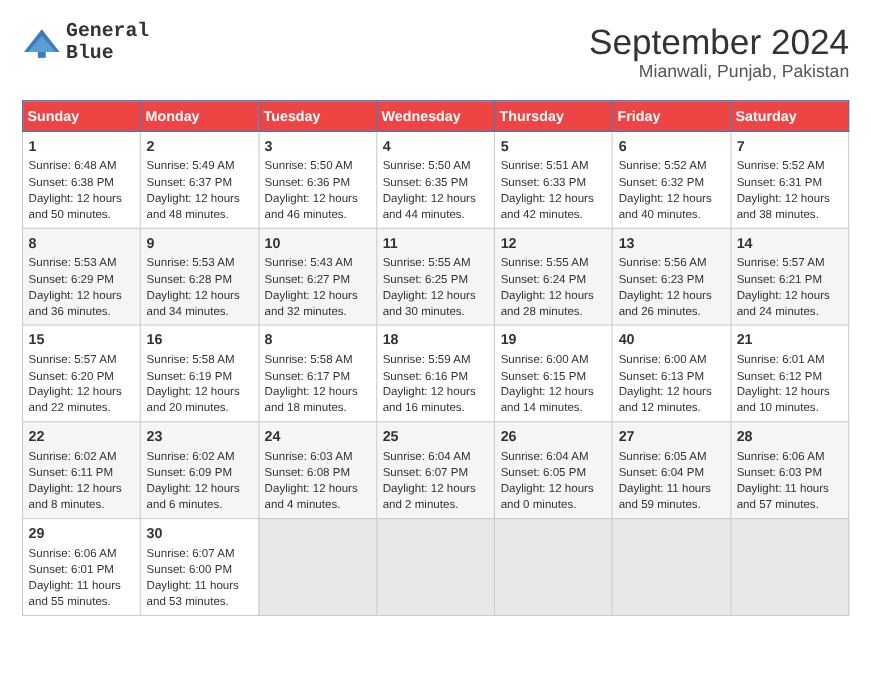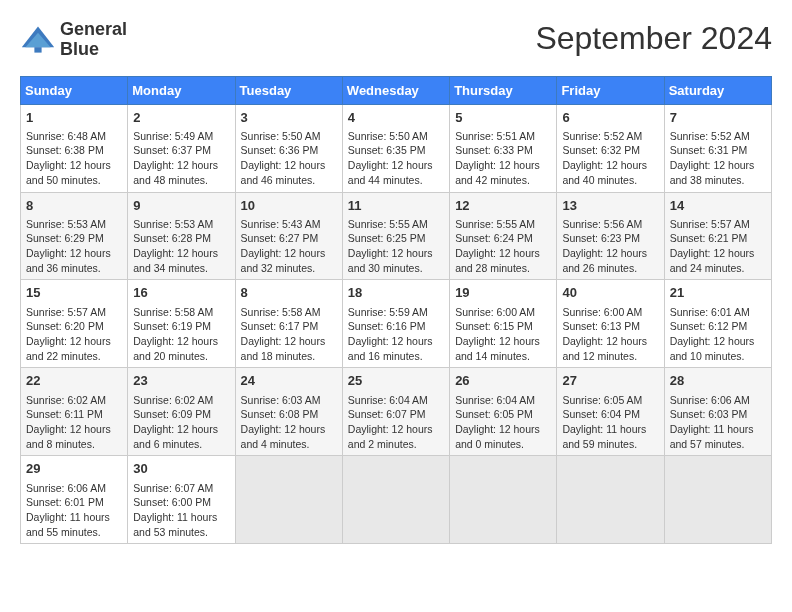--- a/index.html
+++ b/index.html
@@ -22,20 +22,21 @@
       gap: 4px;
     }
     .logo-text {
       font-size: 18px;
       font-weight: bold;
       color: #333;
       line-height: 1.1;
     }
     .logo-text span {
       display: block;
+      font-family: Liberation Mono, monospace;
     }
     .logo-icon {
       width: 36px;
       height: 36px;
     }
     .title-block {
       text-align: right;
     }
     .title-block h1 {
       font-size: 32px;
@@ -46,21 +47,21 @@
       font-size: 16px;
       font-weight: normal;
       color: #555;
     }
     .calendar {
       width: 100%;
       border-collapse: collapse;
       font-size: 11px;
     }
     .calendar th {
-      background-color: #3b82f6;
+      background-color: #ef4444;
       color: #fff;
       padding: 6px 4px;
       text-align: left;
       font-weight: bold;
       font-size: 13px;
       border: 1px solid #3d7abf;
     }
     .calendar td {
       border: 1px solid #ccc;
       padding: 4px 5px;
@@ -98,20 +99,21 @@
       <polygon points="20,12 34,28 6,28" fill="#5a9fd4"></polygon>
       <rect x="16" y="28" width="8" height="6" fill="#3d7abf"></rect>
     </svg>
     <div class="logo-text">
       <span>General</span>
       <span>Blue</span>
     </div>
   </div>
   <div class="title-block">
     <h1>September 2024</h1>
+    <h2>Mianwali, Punjab, Pakistan</h2>
   </div>
 </div>
 
 <table class="calendar">
   <thead>
     <tr>
     <th>Sunday</th>
         <th>Monday</th>
         <th>Tuesday</th>
         <th>Wednesday</th>

